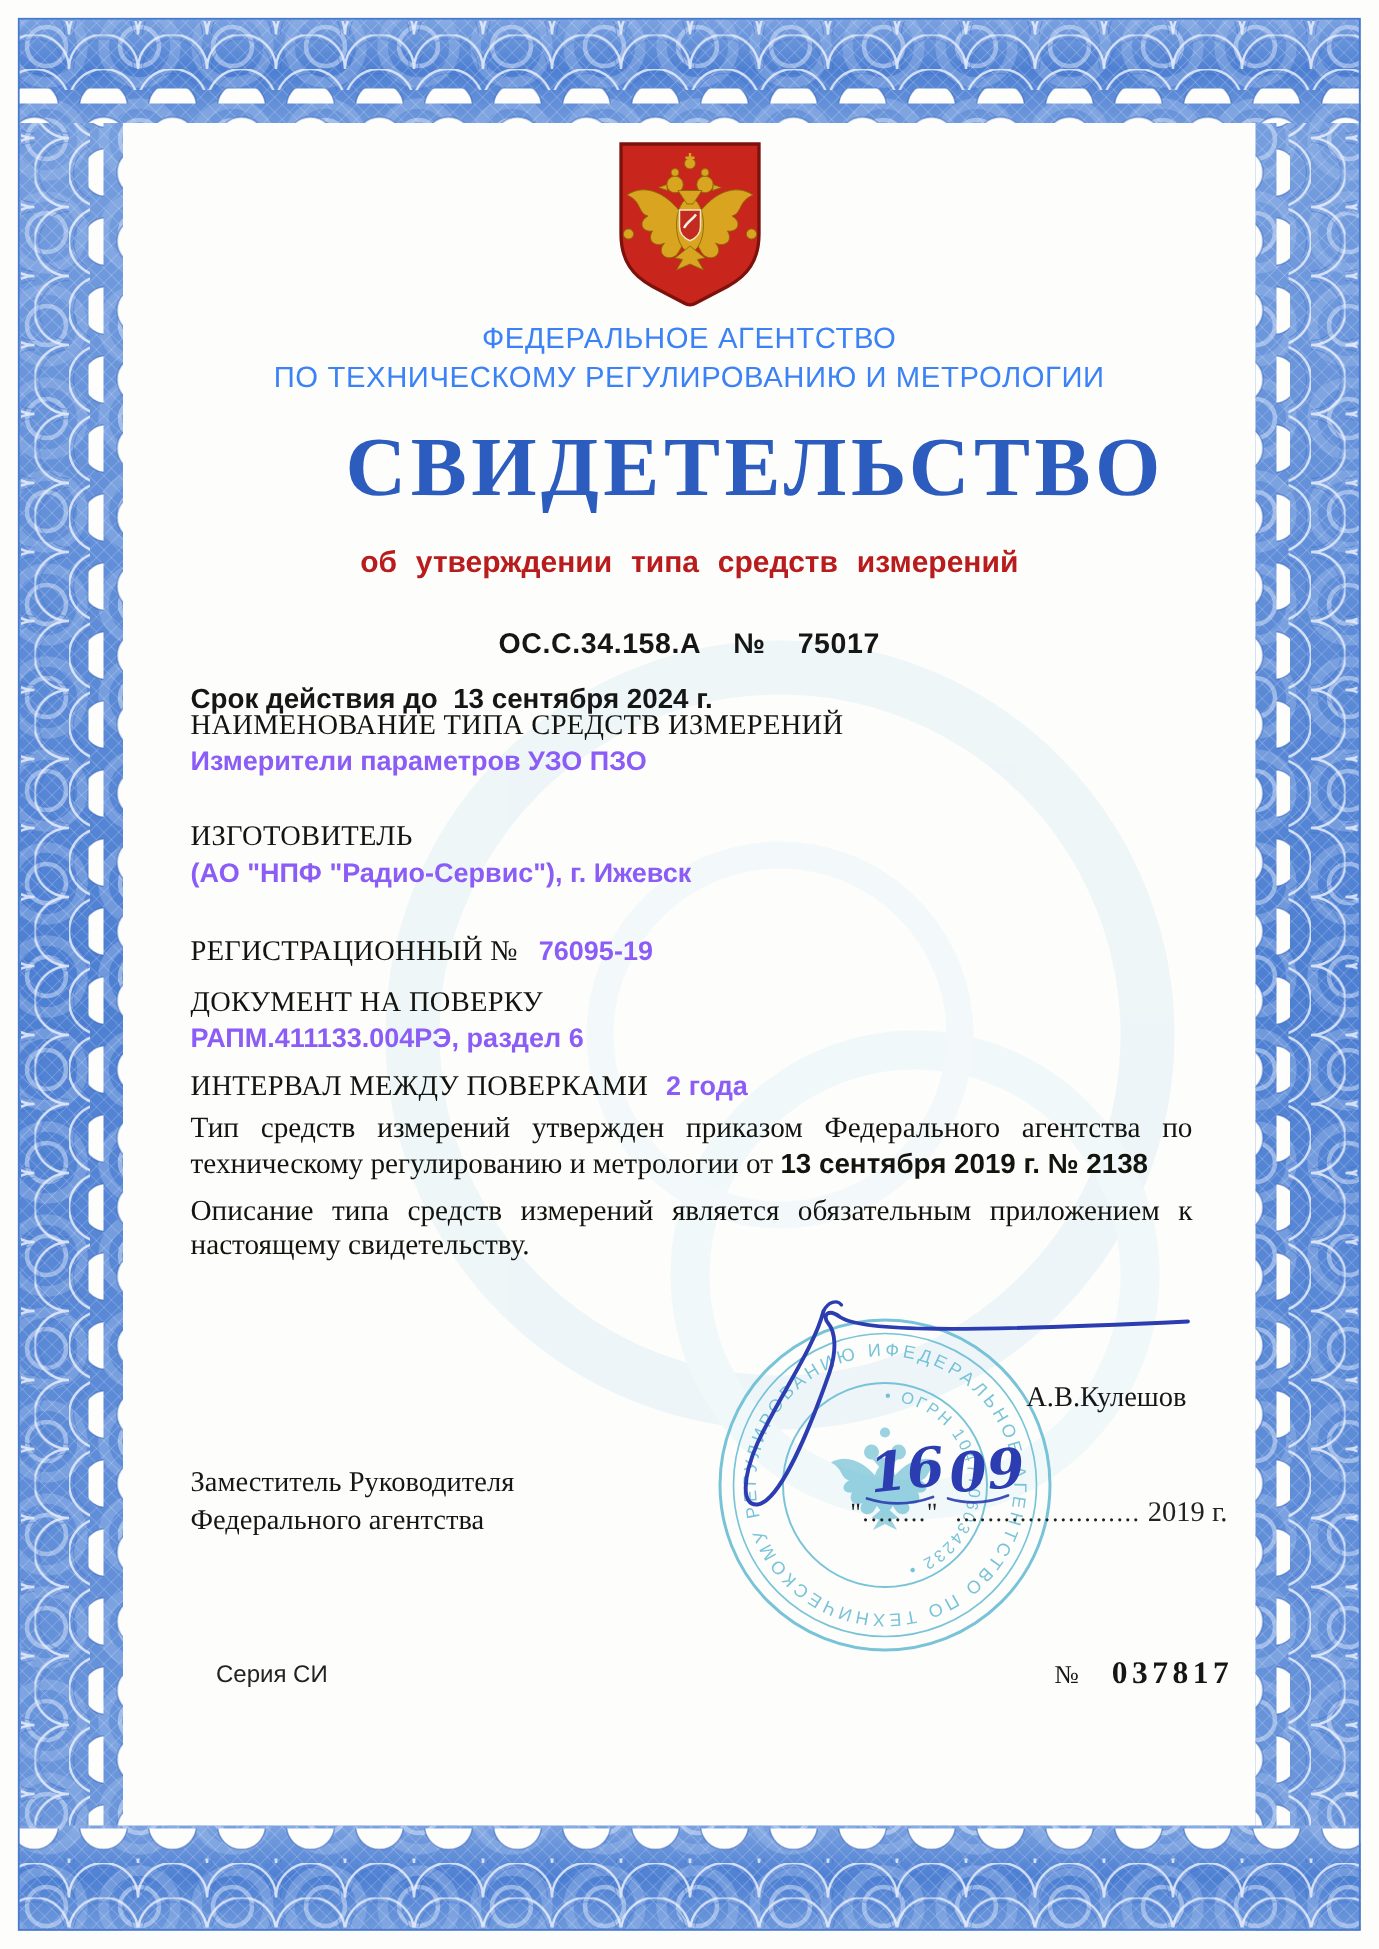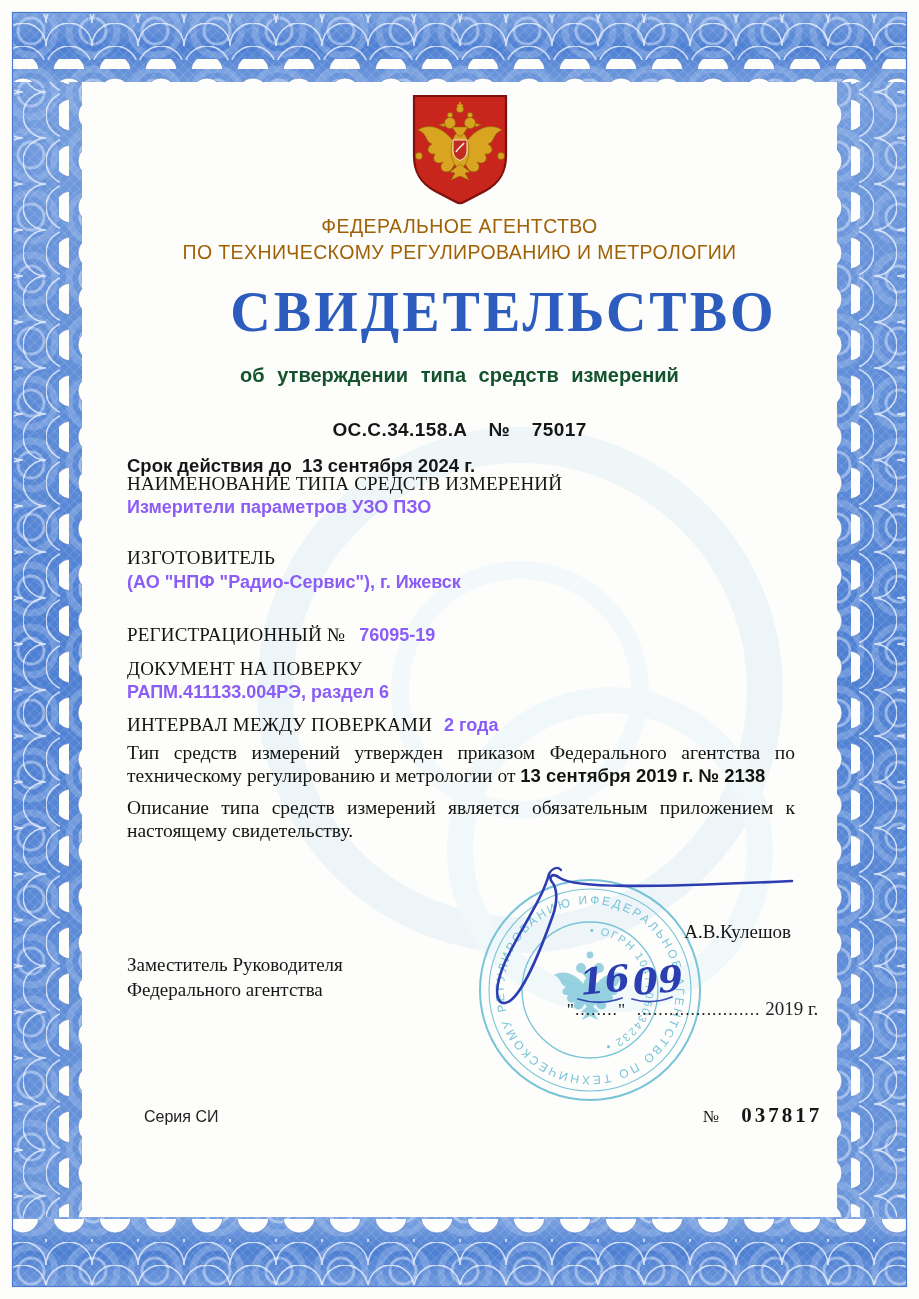--- a/index.html
+++ b/index.html
@@ -9,23 +9,23 @@
     font-family:"Liberation Serif",serif;
     color:#161616;
   }
   .abs{position:absolute;}
   .serif{font-family:"Liberation Serif",serif;}
   .center{left:0;width:919px;text-align:center;}
   .label{font-size:19px;letter-spacing:.2px;color:#14140f;}
   .value{font-family:"Liberation Sans",sans-serif;font-weight:bold;font-size:18px;color:#8b5cf6;}
   .content{left:127px;width:668px;}
   svg{display:block;}
-  .agency{font-family:"Liberation Sans",sans-serif;font-size:19.5px;color:#a16207;letter-spacing:.4px;line-height:26px;}
+  .agency{font-family:"Liberation Sans",sans-serif;font-size:19.5px;color:#3b82f6;letter-spacing:.4px;line-height:26px;}
   .big-title{font-family:"Liberation Serif",serif;font-weight:bold;font-size:56px;letter-spacing:3px;color:var(--title-blue);padding-left:44px;}
-  .subtitle{font-family:"Liberation Sans",sans-serif;font-weight:bold;font-size:20px;word-spacing:7px;color:#14532d;}
+  .subtitle{font-family:"Liberation Sans",sans-serif;font-weight:bold;font-size:20px;word-spacing:7px;color:#b91c1c;}
   .docnum{font-family:"Liberation Sans",sans-serif;font-weight:bold;font-size:19px;word-spacing:5px;letter-spacing:.4px;white-space:pre-wrap;}
   .validity{font-family:"Liberation Sans",sans-serif;font-weight:bold;font-size:18.5px;white-space:pre-wrap;}
   .para{font-size:19.5px;line-height:22.5px;text-align:justify;color:#14140f;margin:0;}
   .para b{font-family:"Liberation Sans",sans-serif;font-size:18.5px;}
   .sig-pos{font-size:19px;line-height:25px;}
   .sig-name{font-size:19px;text-align:right;}
   .date-dots{font-size:17.5px;letter-spacing:1px;color:#222;white-space:pre-wrap;}
   .series{font-family:"Liberation Sans",sans-serif;font-size:16px;color:#222;}
   .form-no-sign{font-size:17px;}
   .form-no{font-weight:bold;font-size:21px;letter-spacing:3px;}
@@ -180,21 +180,21 @@
   <span class="value" style="margin-left:8px">2 года</span>
 </div>
 
 <p class="abs content para" style="top:742px;z-index:3">
   <span>Тип средств измерений утвержден приказом Федерального агентства по техническому регулированию и метрологии от</span>
   <b>13 сентября 2019 г. № 2138</b>
 </p>
 
 <p class="abs content para" style="top:797px;z-index:3">Описание типа средств измерений является обязательным приложением к настоящему свидетельству.</p>
 
-<div class="abs content sig-pos" style="top:952px;z-index:3">
+<div class="abs content sig-pos" style="top:976px;z-index:3">
   <div>Заместитель Руководителя</div>
   <div>Федерального агентства</div>
 </div>
 
 <div class="abs sig-name" style="right:128px;top:921px;width:200px;z-index:3">А.В.Кулешов</div>
 
 <div class="abs date-dots" style="left:556px;top:977px;z-index:4">
   <span>"........"  .......................</span><span class="serif" style="font-size:19px;letter-spacing:0"> 2019 г.</span>
 </div>
 

